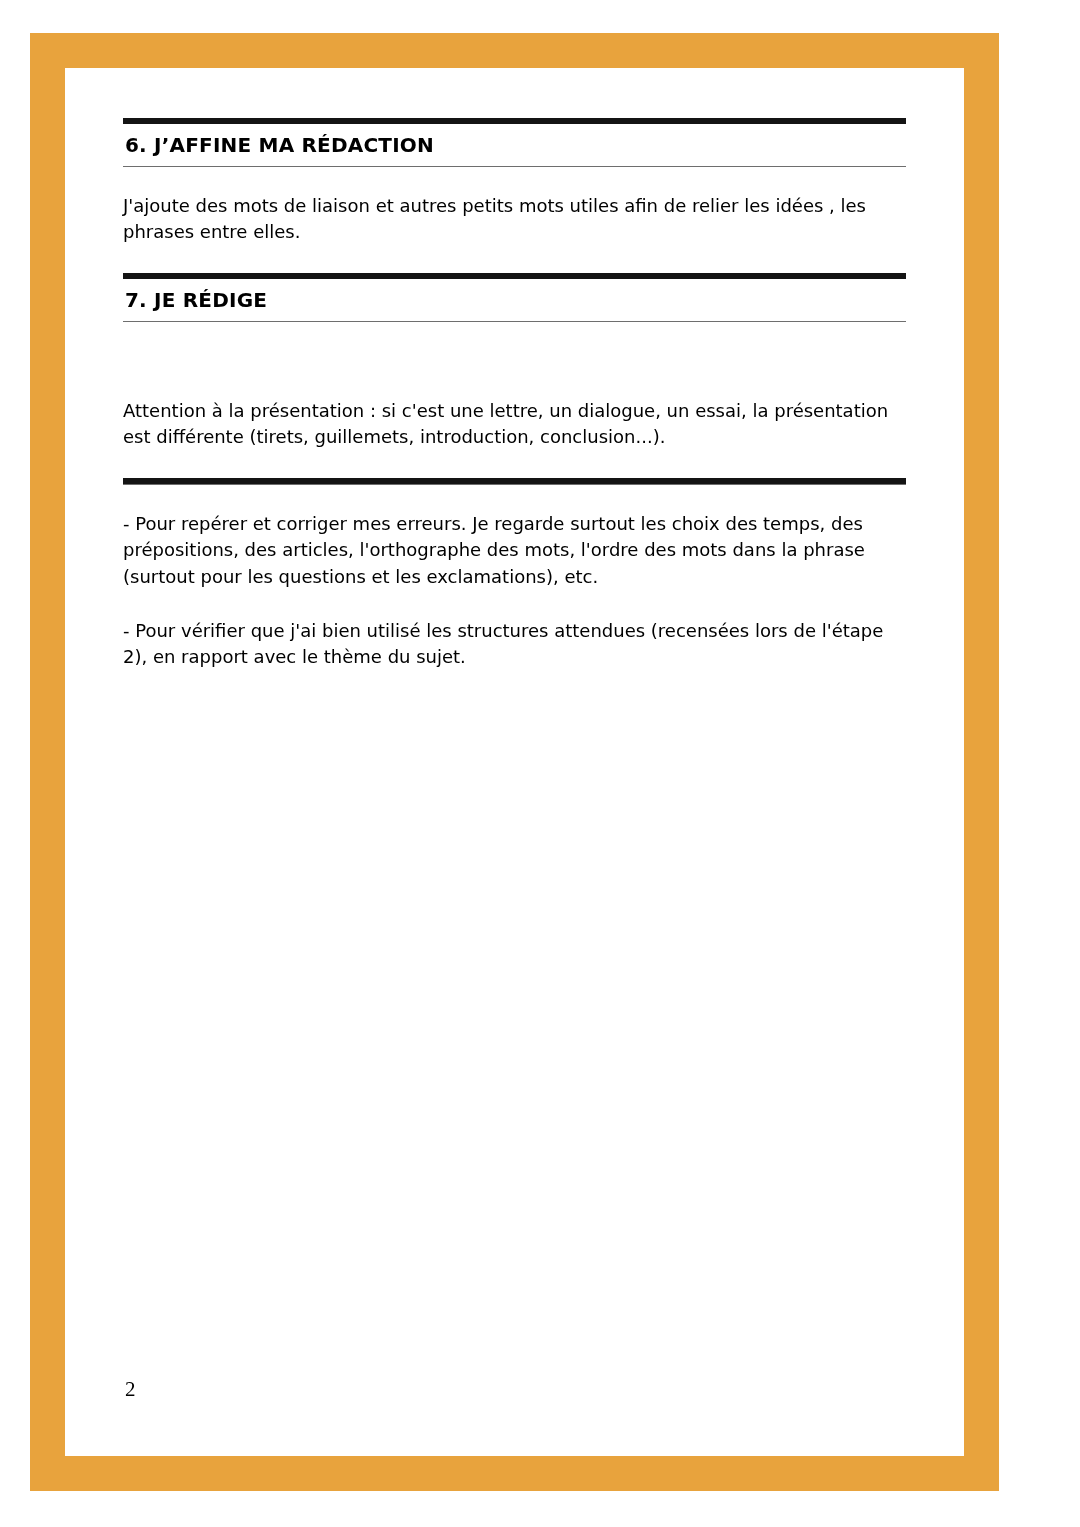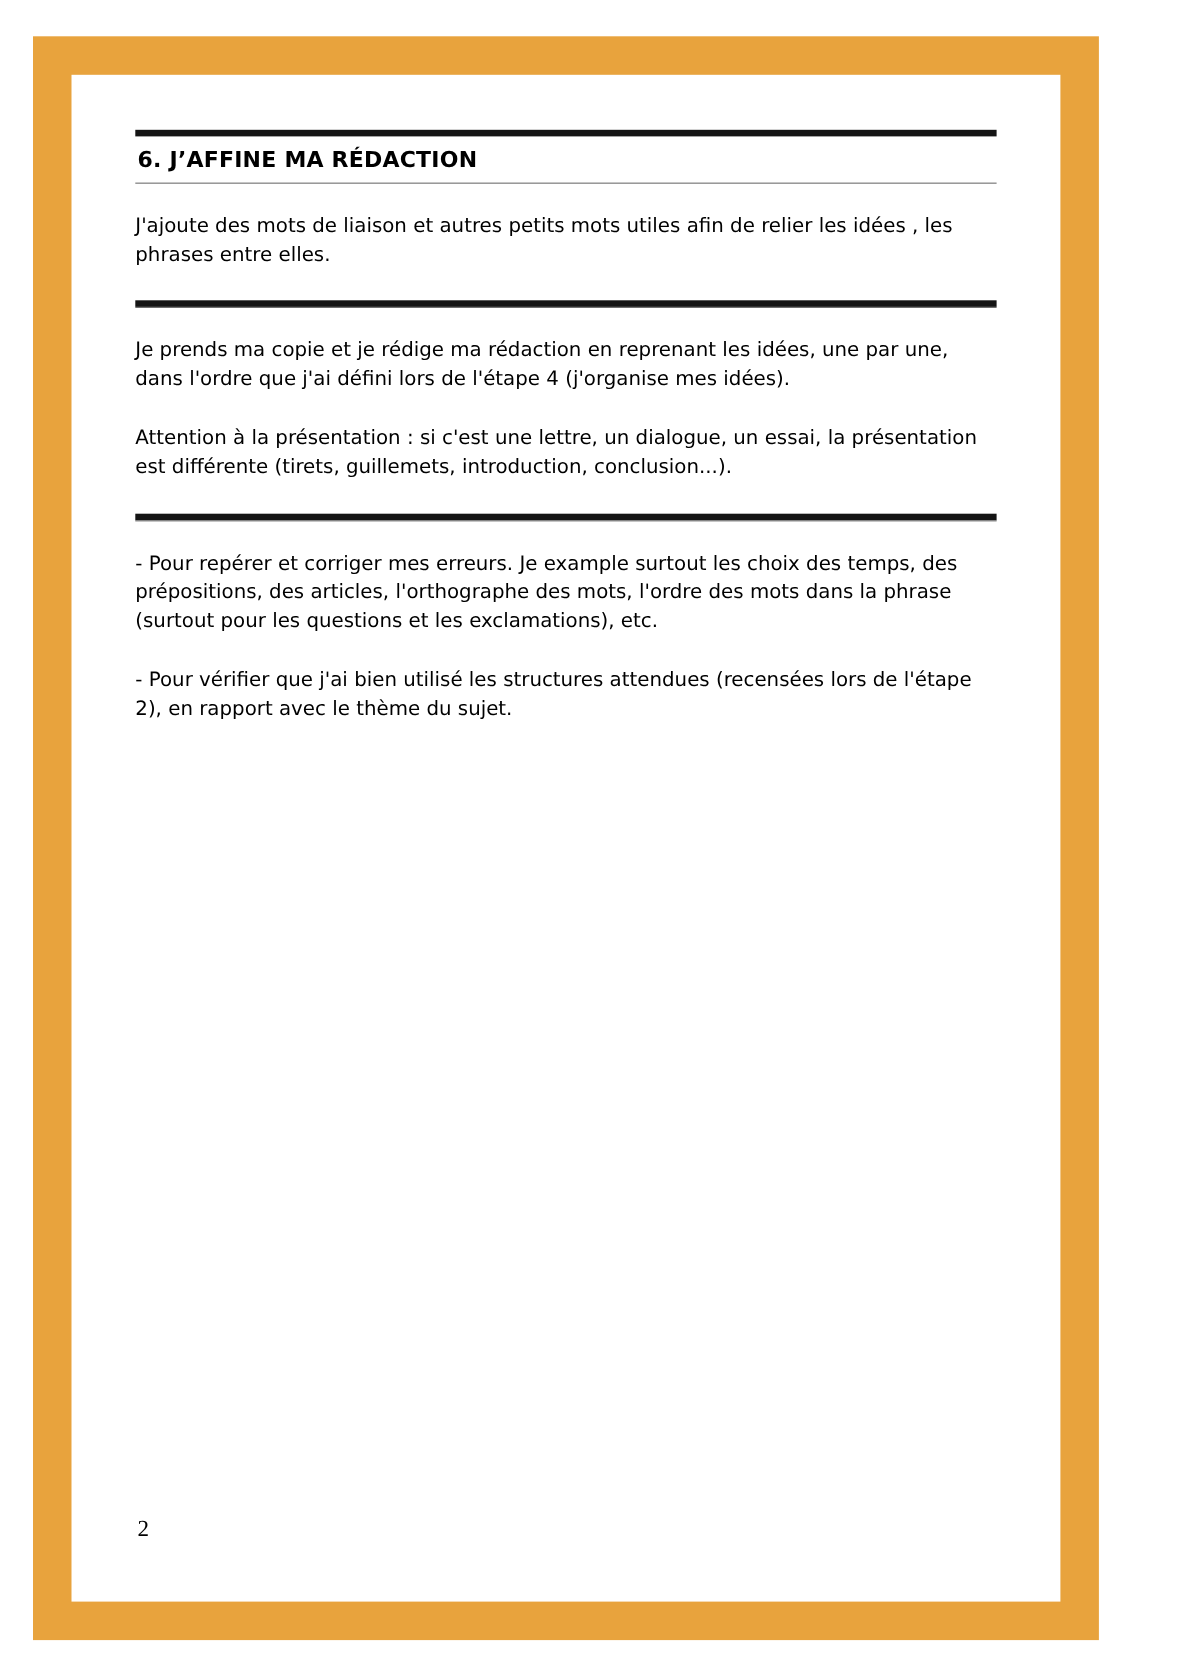--- a/index.html
+++ b/index.html
@@ -45,21 +45,21 @@
     height: 1px;
     background: #6e6e6e;
   }
   .section-body { padding-top: 26px; }
   p.para {
     font-size: 18px;
     line-height: 1.45;
     margin: 0 0 28px 0;
     max-width: 840px;
   }
-  p.para.gap-before { }
+  p.para.gap-before { margin-top: 50px; }
   .page-number {
     position: absolute;
     left: 60px;
     bottom: 54px;
     font-family: "Liberation Serif", "DejaVu Serif", serif;
     font-size: 21px;
     color: #000;
   }
 </style>
 </head>
@@ -73,32 +73,32 @@
         <div class="rule-thick"></div>
         <h2 class="section-heading">6. J’AFFINE MA RÉDACTION</h2>
         <div class="rule-thin"></div>
         <div class="section-body">
           <p class="para">J'ajoute des mots de liaison et autres petits mots utiles afin de relier les idées , les phrases entre elles.</p>
         </div>
       </section>
 
       <section class="section">
         <div class="rule-thick"></div>
+        <h2 class="section-heading">7. JE RÉDIGE</h2>
         <div class="rule-thin"></div>
         <div class="section-body">
-          <p class="para">Je prends ma copie et je rédige ma rédaction en reprenant les idées, une par une, dans l'ordre que j'ai défini lors de l'étape 4 (j'organise mes idées).</p>
           <p class="para gap-before">Attention à la présentation : si c'est une lettre, un dialogue, un essai, la présentation est différente (tirets, guillemets, introduction, conclusion...).</p>
         </div>
       </section>
 
       <section class="section">
         <div class="rule-thick"></div>
         <div class="rule-thin"></div>
         <div class="section-body">
-          <p class="para">- Pour repérer et corriger mes erreurs. Je example surtout les choix des temps, des prépositions, des articles, l'orthographe des mots, l'ordre des mots dans la phrase (surtout pour les questions et les exclamations), etc.</p>
+          <p class="para">- Pour repérer et corriger mes erreurs. Je regarde surtout les choix des temps, des prépositions, des articles, l'orthographe des mots, l'ordre des mots dans la phrase (surtout pour les questions et les exclamations), etc.</p>
           <p class="para">- Pour vérifier que j'ai bien utilisé les structures attendues (recensées lors de l'étape 2), en rapport avec le thème du sujet.</p>
         </div>
       </section>
 
       <div class="page-number">2</div>
 
     </div>
   </div>
 </div>
 

